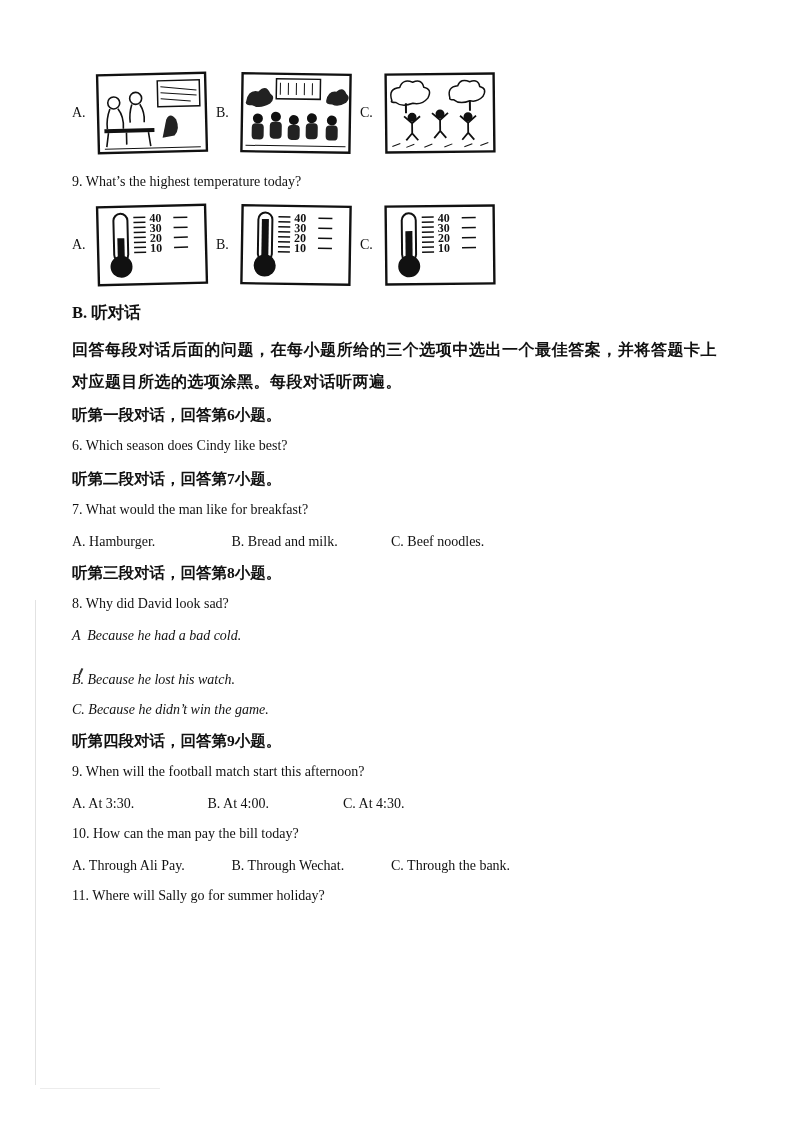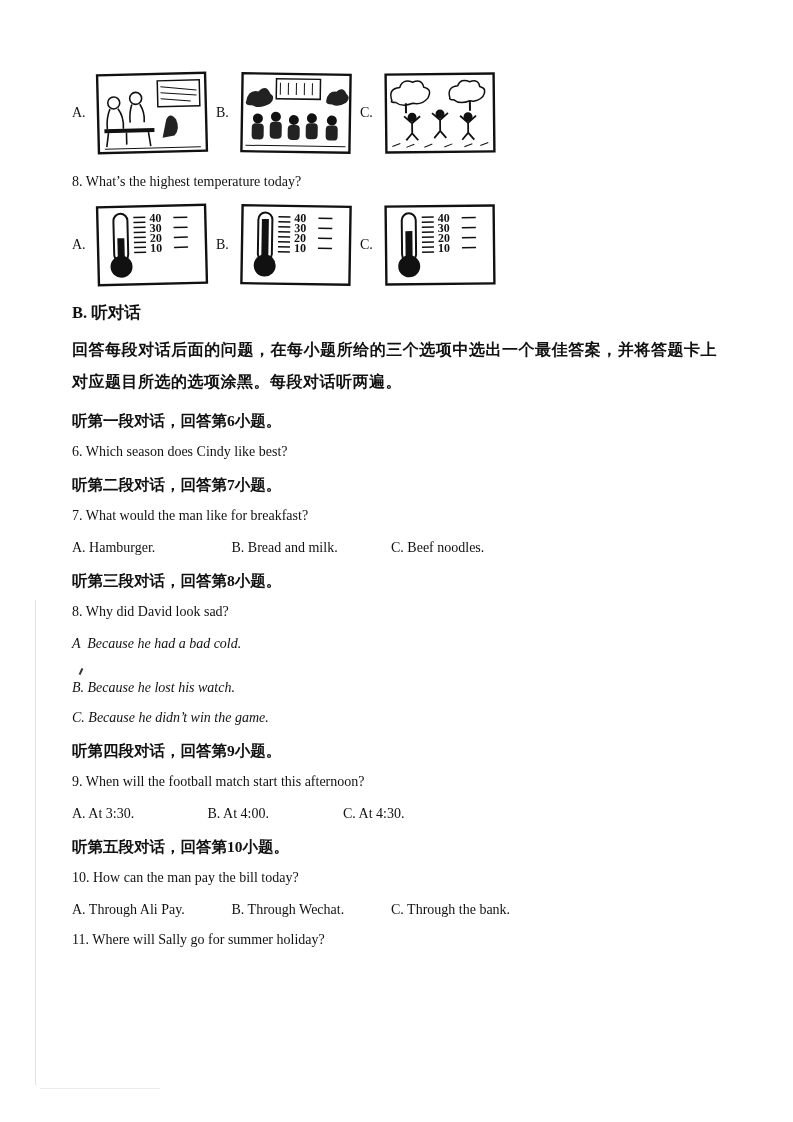--- a/index.html
+++ b/index.html
@@ -25,21 +25,21 @@
   .q-line { font-size: 14px; line-height: 20px; margin: 0 0 12px 0; white-space: pre-wrap; }
   .opt-row { font-size: 14px; line-height: 20px; margin: 0 0 10px 0; }
   .opt { display: inline-block; white-space: pre-wrap; }
   .opt.n { width: 132px; }
   .opt.w { width: 156px; }
   .opt-line { font-size: 14px; line-height: 20px; margin: 0 0 10px 0; white-space: pre-wrap; font-style: italic; }
   .opt-line.gap-after { margin-bottom: 24px; }
 
   .section-title { font-size: 16.5px; font-weight: 700; line-height: 22px; margin: 0 0 10px 0; }
   .instructions { font-size: 16px; font-weight: 700; line-height: 32px; margin: 0 16px 4px 0; text-align: justify; letter-spacing: 0.5px; }
-  .cn-header { font-size: 15.5px; font-weight: 700; line-height: 22px; margin: 12px 0 10px 0; }
+  .cn-header { font-size: 15.5px; font-weight: 700; line-height: 22px; margin: 6px 0 10px 0; }
 
   .thermo-row { margin-bottom: 16px; }
 
   .scan-artifact { position: absolute; left: 80px; top: 668px; width: 2px; height: 7px; background: #333; transform: rotate(24deg); }
   .scan-edge-left { position: absolute; left: 35px; top: 600px; width: 1px; height: 485px; background: #e2e2e2; }
   .scan-edge-bottom { position: absolute; left: 40px; top: 1088px; width: 120px; height: 1px; background: #ececec; }
 </style>
 </head>
 <body>
 
@@ -94,21 +94,21 @@
         <path d="M20 44 L28 51 L36 44 M28 51 v10 M22 68 L28 61 L34 68" stroke="#111" stroke-width="1.8" fill="none"></path>
         <circle cx="56" cy="42" r="4.5" fill="#111"></circle>
         <path d="M48 41 L56 48 L64 41 M56 48 v11 M50 66 L56 59 L62 66" stroke="#111" stroke-width="1.8" fill="none"></path>
         <circle cx="84" cy="45" r="4.5" fill="#111"></circle>
         <path d="M76 44 L84 51 L92 44 M84 51 v10 M78 68 L84 61 L90 68" stroke="#111" stroke-width="1.8" fill="none"></path>
         <path d="M8 74 l8 -3 M22 75 l8 -3 M40 75 l8 -3 M60 75 l8 -3 M80 75 l8 -3 M96 74 l8 -3" stroke="#111" stroke-width="1"></path>
       </svg>
     </div>
   </div>
 
-  <p class="q-line">8. What’s the highest temperature today?</p>
+  <p class="q-line">9. What’s the highest temperature today?</p>
 
   <div class="fig-row thermo-row">
     <span class="fig-label">A.</span>
     <div class="fig-box tilt-a">
       <svg viewBox="0 0 112 82">
         <rect x="2" y="2" width="108" height="78" fill="none" stroke="#111" stroke-width="2.4"></rect>
         <rect x="18" y="9" width="14" height="48" rx="7" fill="#fff" stroke="#111" stroke-width="2"></rect>
         <rect x="21.5" y="33.5" width="7" height="22.5" fill="#111"></rect>
         <circle cx="25" cy="62" r="11" fill="#111"></circle>
         <path d="M38 13 h12 M38 18 h12 M38 23 h12 M38 28 h12 M38 33 h12 M38 38 h12 M38 43 h12 M38 48 h12" stroke="#111" stroke-width="1.5"></path>
@@ -172,21 +172,20 @@
   <p class="opt-line">C. Because he didn’t win the game.</p>
 
   <p class="cn-header">听第四段对话，回答第9小题。</p>
   <p class="q-line">9. When will the football match start this afternoon?</p>
   <p class="opt-row">
     <span class="opt n">A. At 3:30.</span>
     <span class="opt n">B. At 4:00.</span>
     <span class="opt">C. At 4:30.</span>
   </p>
 
-  <p class="cn-header">听第五段对话，回答第10小题。</p>
   <p class="q-line">10. How can the man pay the bill today?</p>
   <p class="opt-row">
     <span class="opt w">A. Through Ali Pay.</span>
     <span class="opt w">B. Through Wechat.</span>
     <span class="opt">C. Through the bank.</span>
   </p>
 
   <p class="q-line">11. Where will Sally go for summer holiday?</p>
 
   <div class="scan-artifact"></div>

